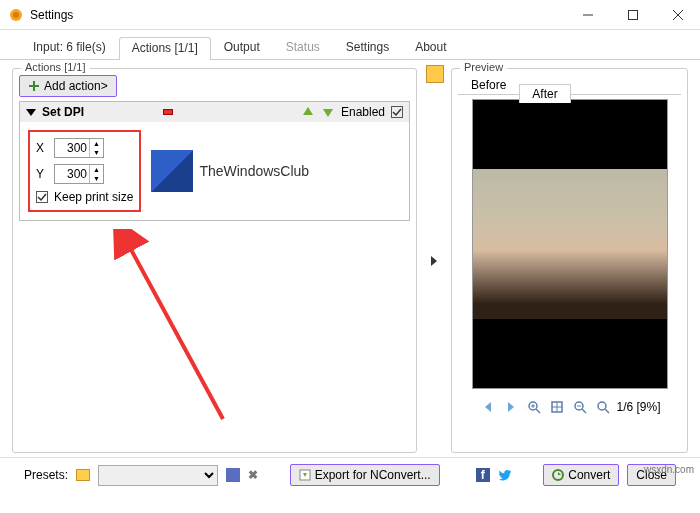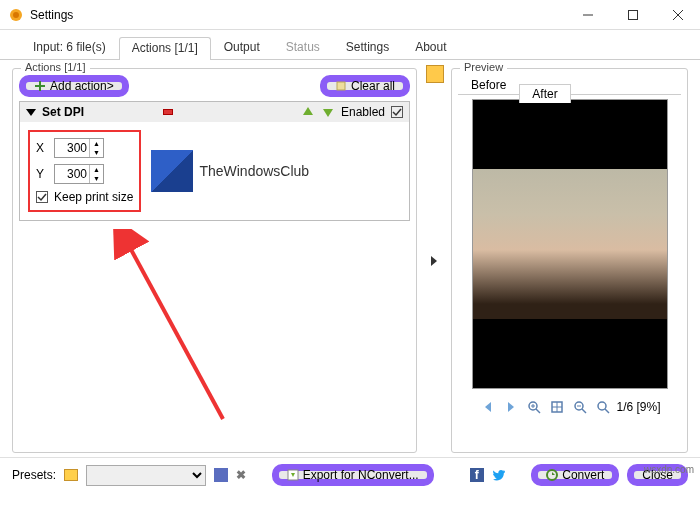--- a/index.html
+++ b/index.html
@@ -12,21 +12,21 @@
 .tabs { display: flex; height: 24px; border-bottom: 1px solid #ccc; padding: 0 20px; margin-top: 6px; }
 .tab { padding: 3px 12px; border: 1px solid transparent; border-bottom: none; cursor: pointer; color: #333; }
 .tab.active { border-color: #ccc; background: #fff; border-radius: 3px 3px 0 0; position: relative; top: 1px; }
 .tab.disabled { color: #9a9a9a; }
 .content { display: flex; padding: 8px 12px 4px 12px; gap: 8px; }
 .fieldset { border: 1px solid #ccc; border-radius: 3px; padding: 6px; position: relative; }
 .fieldset > .legend { position: absolute; top: -8px; left: 8px; background: #fff; padding: 0 4px; font-size: 11px; color: #444; }
 .left-panel { width: 405px; }
 .fs-actions { height: 385px; }
 .toolbar-row { display: flex; justify-content: space-between; margin-bottom: 4px; }
-.btn { display: inline-flex; align-items: center; gap: 4px; padding: 2px 8px; border: 7px solid #8b5cf6; background: #e9e9e9; border-radius: 10px; cursor: pointer; height: 22px; }
+.btn { display: inline-flex; align-items: center; gap: 4px; padding: 2px 8px; border: 1px solid #8b5cf6; background: #e9e9e9; border-radius: 2px; cursor: pointer; height: 22px; }
 .action-item { border: 1px solid #bcbcbc; }
 .action-header { background: #eee; display: flex; align-items: center; padding: 3px 6px; gap: 6px; }
 .action-header .triangle { border-left: 5px solid transparent; border-right: 5px solid transparent; border-top: 7px solid #000; }
 .action-header .name { font-weight: bold; flex: 1; }
 .minus { width: 10px; height: 6px; background: #d33; border: 1px solid #a00; }
 .cb { width: 12px; height: 12px; border: 1px solid #555; display: inline-flex; align-items: center; justify-content: center; }
 .cb svg { width: 10px; height: 10px; }
 .action-body { padding: 8px; display: flex; gap: 10px; align-items: flex-start; }
 .params { border: 2px solid #e33; padding: 6px; }
 .param-row { display: flex; align-items: center; gap: 6px; margin-bottom: 6px; }
@@ -43,21 +43,21 @@
 .right-panel { flex: 1; }
 .fs-preview { height: 385px; position: relative; }
 .preview-icon-outside { position: absolute; left: -26px; top: -4px; width: 18px; height: 18px; background: #ffc94a; border: 1px solid #c7922a; }
 .ptabs { display: flex; border-bottom: 1px solid #ccc; margin-bottom: 4px; }
 .ptab { padding: 2px 12px; border: 1px solid transparent; border-bottom: none; cursor: pointer; }
 .ptab.active { border-color: #ccc; background: #fff; position: relative; top: 9px; }
 .preview-img { border: 1px solid #999; width: 196px; height: 290px; background: #000; display: flex; align-items: center; justify-content: center; margin: 0 auto; }
 .face { width: 100%; height: 150px; background: linear-gradient(180deg,#bdb9a6 0%,#c9bfa9 30%,#d9bca2 54%,#2f2116 90%); position: relative; }
 .preview-nav { display: flex; align-items: center; justify-content: center; gap: 3px; margin-top: 8px; }
 .navbtn { width: 20px; height: 20px; display: flex; align-items: center; justify-content: center; border: 1px solid transparent; cursor: pointer; }
-.bottom-bar { display: flex; align-items: center; padding: 6px 12px; gap: 8px; border-top: 1px solid #e0e0e0; }
+.bottom-bar { display: flex; align-items: center; padding: 6px 24px; gap: 8px; border-top: 1px solid #e0e0e0; }
 .bottom-bar .spacer { flex: 1; }
 .preset-select { width: 120px; height: 21px; border: 1px solid #aaa; }
 .folder-ic { width:14px; height:12px; background:#ffcf4a; border:1px solid #c7922a; display:inline-block; }
 .disk-ic { width:14px; height:14px; background:#5a6dbf; display:inline-block; }
 .del-ic { color:#777; font-weight:bold; }
 .fb-ic { width:14px;height:14px;background:#3b5998;color:#fff;display:inline-flex;align-items:center;justify-content:center;font-weight:bold; }
 .tw-ic { width:14px;height:14px;color:#1da1f2;display:inline-flex;align-items:center;justify-content:center; }
 .watermark-src { position:absolute; right:6px; bottom:38px; font-size:10px; color:#777; }
 </style>
 </head>
@@ -104,26 +104,20 @@
     <div class="fieldset fs-actions">
       <span class="legend">Actions [1/1]</span>
 
       <div class="toolbar-row">
         <div class="btn">
           <svg width="12" height="12">
               <rect x="5" y="1" width="2" height="10" fill="#3a8b2e"></rect>
               <rect x="1" y="5" width="10" height="2" fill="#3a8b2e"></rect>
             </svg>
           <span>Add action&gt;</span>
-        </div>
-        <div class="btn">
-          <svg width="12" height="12">
-              <rect x="2" y="2" width="8" height="8" fill="#eede9c" stroke="#b7a65a"></rect>
-            </svg>
-          <span>Clear all</span>
         </div>
       </div>
 
       <div class="action-item">
         <div class="action-header">
           <div class="triangle"></div>
           <span class="name">Set DPI</span>
           <span class="minus"></span>
           <span style="flex:1"></span>
           <svg width="14" height="14">

